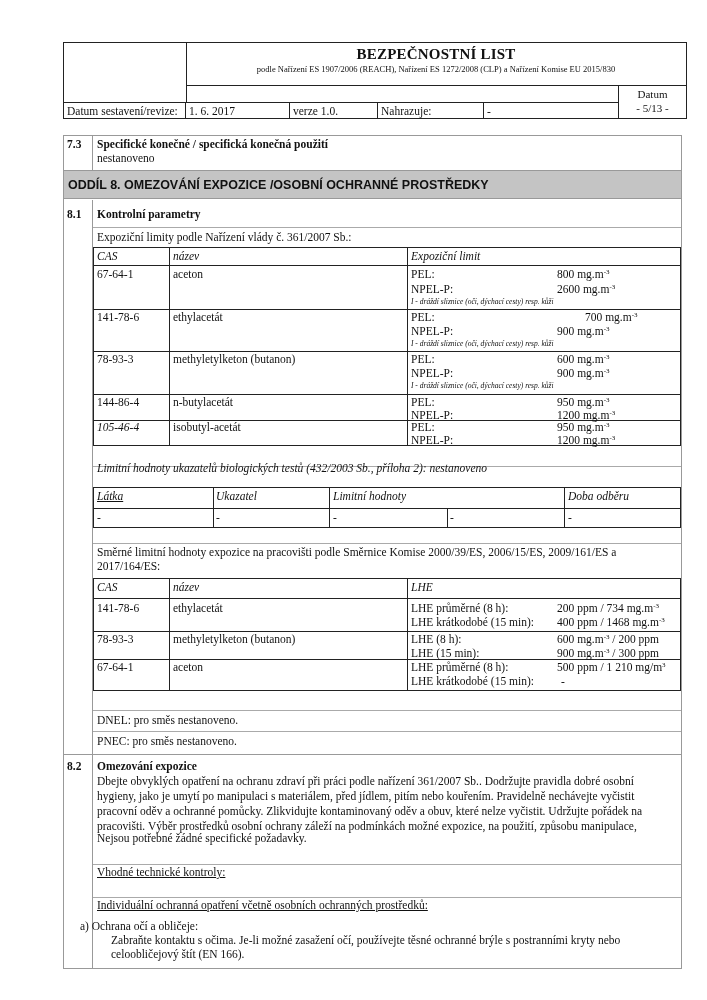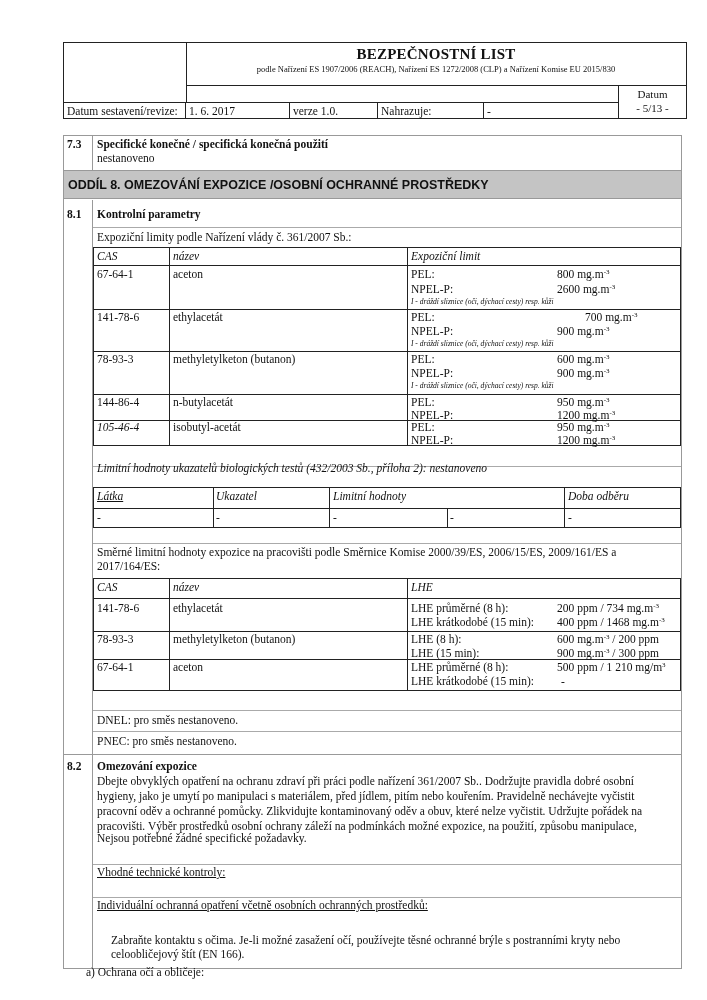--- a/index.html
+++ b/index.html
@@ -211,15 +211,15 @@
   <div>Dbejte obvyklých opatření na ochranu zdraví při práci podle nařízení 361/2007 Sb.. Dodržujte pravidla dobré osobní</div>
   <div>hygieny, jako je umytí po manipulaci s materiálem, před jídlem, pitím nebo kouřením. Pravidelně nechávejte vyčistit</div>
   <div>pracovní oděv a ochranné pomůcky. Zlikvidujte kontaminovaný oděv a obuv, které nelze vyčistit. Udržujte pořádek na</div>
   <div>pracovišti. Výběr prostředků osobní ochrany záleží na podmínkách možné expozice, na použití, způsobu manipulace,</div>
 </div>
 <div class="hline" style="left:93px;top:864px;width:588px;"></div>
 <div class="txt u" style="left:97px;top:866px;">Vhodné technické kontroly:</div>
 <div class="txt" style="left:97px;top:832px;">Nejsou potřebné žádné specifické požadavky.</div>
 <div class="hline" style="left:93px;top:897px;width:588px;"></div>
 <div class="txt u" style="left:97px;top:899px;">Individuální ochranná opatření včetně osobních ochranných prostředků:</div>
-<div class="txt" style="left:86px;top:920px;margin-top:46px;">a)  Ochrana očí a obličeje:</div>
+<div class="txt" style="left:80px;top:920px;">a)  Ochrana očí a obličeje:</div>
 <div class="txt" style="left:111px;top:934px;">Zabraňte kontaktu s očima. Je-li možné zasažení očí, používejte těsné ochranné brýle s postranními kryty nebo</div>
 <div class="txt" style="left:111px;top:948px;">celoobličejový štít (EN 166).</div>
 
 </body></html>

